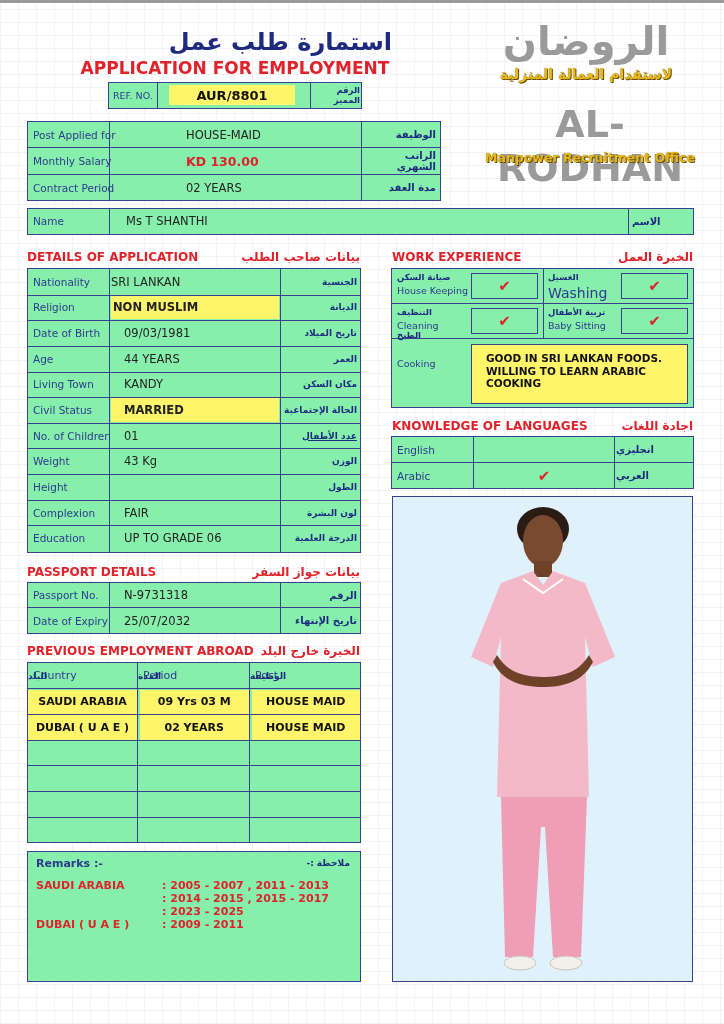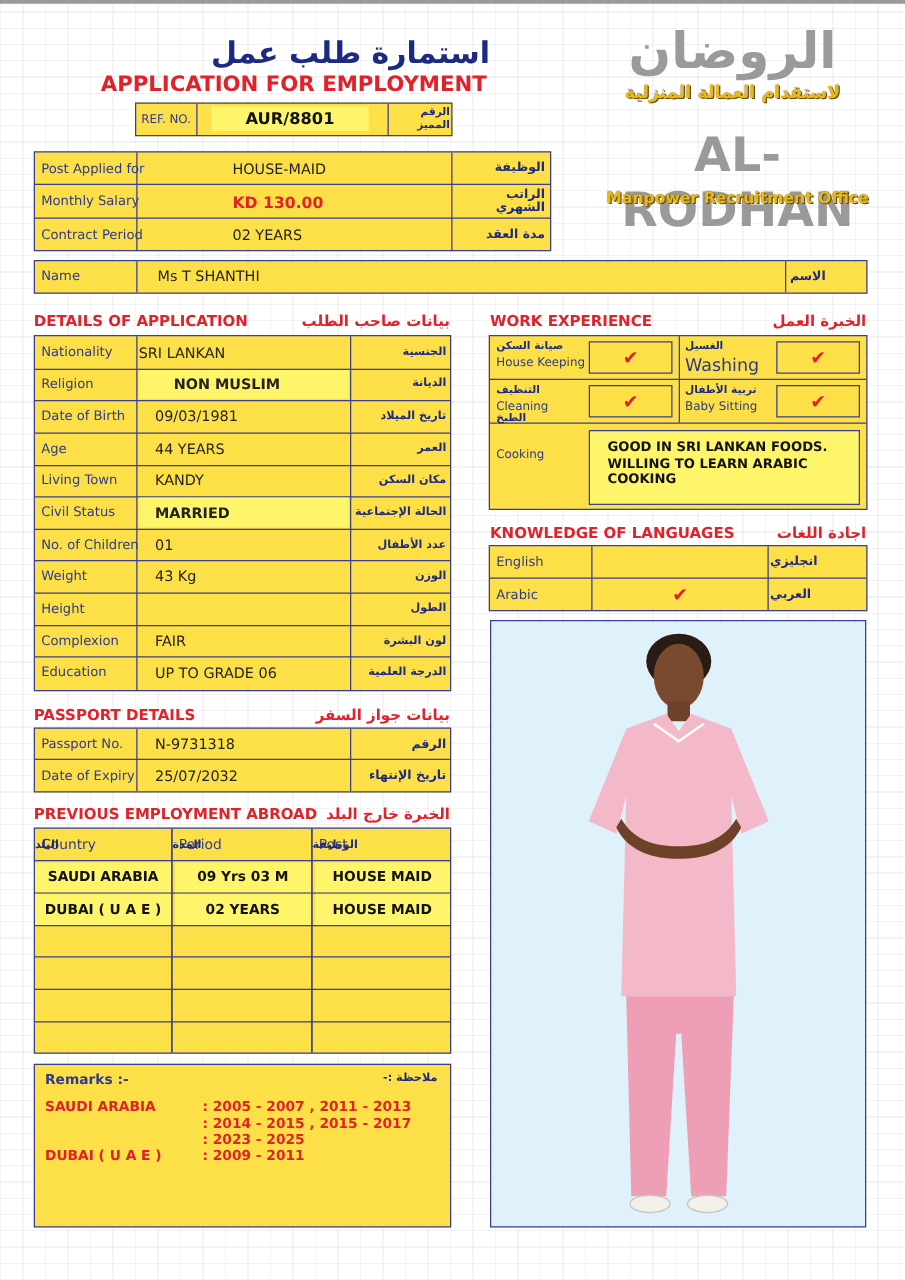--- a/index.html
+++ b/index.html
@@ -8,21 +8,21 @@
     position: relative;
     font-family: "DejaVu Sans", sans-serif;
     color: #222;
     background-color: #ffffff;
     background-image:
       repeating-linear-gradient(0deg, rgba(200,200,210,0.22) 0px, rgba(200,200,210,0.22) 1px, transparent 1px, transparent 13px),
       repeating-linear-gradient(90deg, rgba(200,200,210,0.18) 0px, rgba(200,200,210,0.18) 1px, transparent 1px, transparent 18px);
   }
   .topline { position:absolute; left:0; top:0; width:724px; height:3px; background:#9a9a9a; }
   .abs { position: absolute; }
-  .bx { border: 1.5px solid #3a3f8f; background: #fde047; }
+  .bx { border: 1.5px solid #3a3f8f; background: #86efac; }
   .vl { position:absolute; top:0; bottom:0; border-left:1.5px solid #3a3f8f; }
   .hl { position:absolute; left:0; right:0; border-top:1.5px solid #3a3f8f; }
   .lbl { font-size: 10.5px; color: #2e3a8c; }
   .val { font-size: 11.5px; color: #222; }
   .bold { font-weight: bold; }
   .ar { font-family: "DejaVu Sans", sans-serif; font-size: 10px; color:#1e2a80; font-weight:bold; direction: rtl; }
   .hdr { font-size: 12px; font-weight: bold; color: #e0222a; }
   .hdr-ar { font-size: 12px; font-weight: bold; color: #e0222a; direction: rtl; }
   .yellow { background: #fff56a; }
   .cell { position:absolute; display:flex; align-items:center; }
@@ -89,42 +89,42 @@
 <div class="abs hdr-ar" style="left:232px; top:250px; width:128px; text-align:right;">بيانات صاحب الطلب</div>
 
 <div class="abs bx" id="details-table" style="left:27px; top:268px; width:334px; height:285px;">
   <div class="vl" style="left:81px;"></div>
   <div class="vl" style="left:252px;"></div>
 <div class="cell lbl" style="left: 5px; top: 0px; height: 25.6364px;">Nationality</div>
     <div class="cell val" style="left: 83px; top: 1px; width: 168px; height: 23.6364px; ">SRI LANKAN</div>
     <div class="cell ar" style="left: 255px; top: 0px; width: 74px; height: 25.6364px; justify-content: flex-start; font-size: 9px;">الجنسية</div>
     <div class="hl" style="top: 25.6364px;"></div>
     <div class="cell lbl" style="left: 5px; top: 25.6364px; height: 25.6364px;">Religion</div>
-    <div class="cell val yellow bold" style="left: 83px; top: 26.6364px; width: 168px; height: 23.6364px; padding-left: 28px;">NON MUSLIM</div>
+    <div class="cell val yellow bold" style="left: 83px; top: 26.6364px; width: 168px; height: 23.6364px; padding-left: 2px;">NON MUSLIM</div>
     <div class="cell ar" style="left: 255px; top: 25.6364px; width: 74px; height: 25.6364px; justify-content: flex-start; font-size: 9px;">الديانة</div>
     <div class="hl" style="top: 51.2727px;"></div>
     <div class="cell lbl" style="left: 5px; top: 51.2727px; height: 25.6364px;">Date of Birth</div>
     <div class="cell val" style="left: 83px; top: 52.2727px; width: 168px; height: 23.6364px; padding-left: 13px;">09/03/1981</div>
     <div class="cell ar" style="left: 255px; top: 51.2727px; width: 74px; height: 25.6364px; justify-content: flex-start; font-size: 9px;">تاريخ الميلاد</div>
     <div class="hl" style="top: 76.9091px;"></div>
     <div class="cell lbl" style="left: 5px; top: 76.9091px; height: 25.6364px;">Age</div>
     <div class="cell val" style="left: 83px; top: 77.9091px; width: 168px; height: 23.6364px; padding-left: 13px;">44 YEARS</div>
     <div class="cell ar" style="left: 255px; top: 76.9091px; width: 74px; height: 25.6364px; justify-content: flex-start; font-size: 9px;">العمر</div>
     <div class="hl" style="top: 102.545px;"></div>
     <div class="cell lbl" style="left: 5px; top: 102.545px; height: 25.6364px;">Living Town</div>
     <div class="cell val" style="left: 83px; top: 103.545px; width: 168px; height: 23.6364px; padding-left: 13px;">KANDY</div>
     <div class="cell ar" style="left: 255px; top: 102.545px; width: 74px; height: 25.6364px; justify-content: flex-start; font-size: 9px;">مكان السكن</div>
     <div class="hl" style="top: 128.182px;"></div>
     <div class="cell lbl" style="left: 5px; top: 128.182px; height: 25.6364px;">Civil Status</div>
     <div class="cell val yellow bold" style="left: 83px; top: 129.182px; width: 168px; height: 23.6364px; padding-left: 13px;">MARRIED</div>
     <div class="cell ar" style="left: 255px; top: 128.182px; width: 74px; height: 25.6364px; justify-content: flex-start; font-size: 9px;">الحالة الإجتماعية</div>
     <div class="hl" style="top: 153.818px;"></div>
     <div class="cell lbl" style="left: 5px; top: 153.818px; height: 25.6364px;">No. of Children</div>
     <div class="cell val" style="left: 83px; top: 154.818px; width: 168px; height: 23.6364px; padding-left: 13px;">01</div>
-    <div class="cell ar" style="left: 255px; top: 153.818px; width: 74px; height: 25.6364px; justify-content: flex-start; font-size: 9px;">عدد الأطفال</div>
+    <div class="cell ar" style="left: 255px; top: 153.818px; width: 74px; height: 25.6364px; justify-content: flex-start; font-size: 9px; text-decoration: underline;">عدد الأطفال</div>
     <div class="hl" style="top: 179.455px;"></div>
     <div class="cell lbl" style="left: 5px; top: 179.455px; height: 25.6364px;">Weight</div>
     <div class="cell val" style="left: 83px; top: 180.455px; width: 168px; height: 23.6364px; padding-left: 13px;">43 Kg</div>
     <div class="cell ar" style="left: 255px; top: 179.455px; width: 74px; height: 25.6364px; justify-content: flex-start; font-size: 9px;">الوزن</div>
     <div class="hl" style="top: 205.091px;"></div>
     <div class="cell lbl" style="left: 5px; top: 205.091px; height: 25.6364px;">Height</div>
     <div class="cell ar" style="left: 255px; top: 205.091px; width: 74px; height: 25.6364px; justify-content: flex-start; font-size: 9px;">الطول</div>
     <div class="hl" style="top: 230.727px;"></div>
     <div class="cell lbl" style="left: 5px; top: 230.727px; height: 25.6364px;">Complexion</div>
     <div class="cell val" style="left: 83px; top: 231.727px; width: 168px; height: 23.6364px; padding-left: 13px;">FAIR</div>

